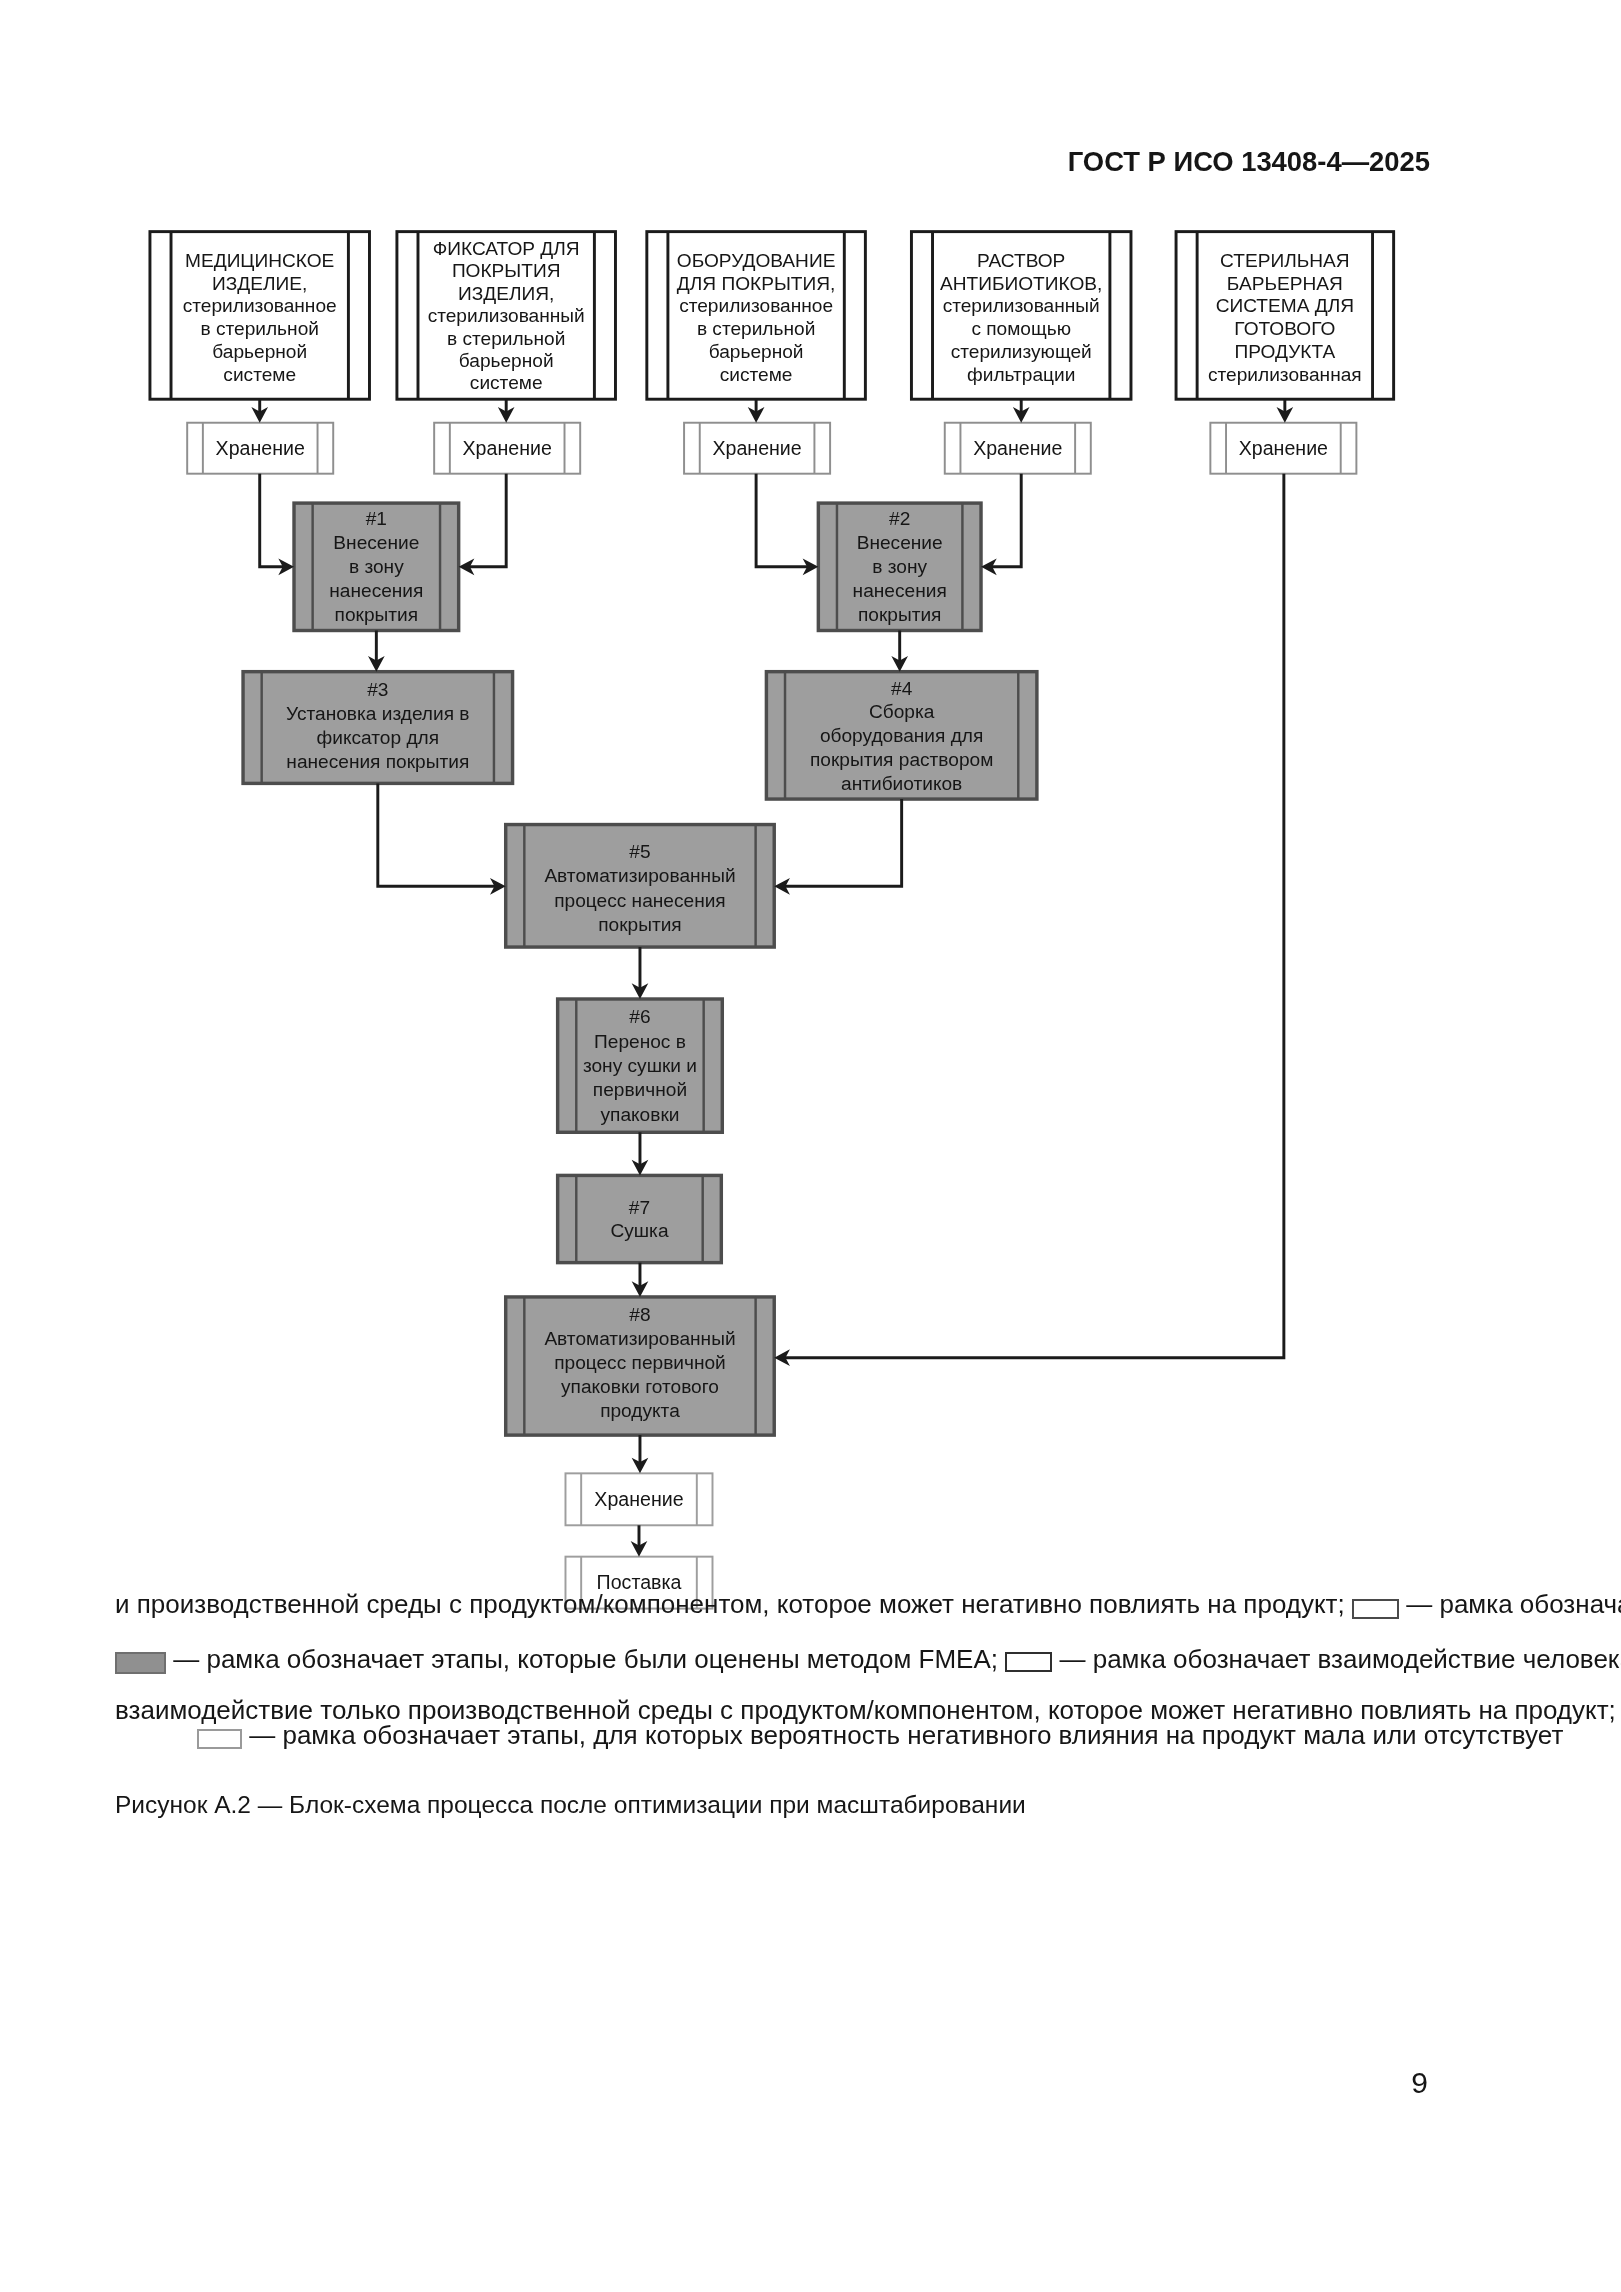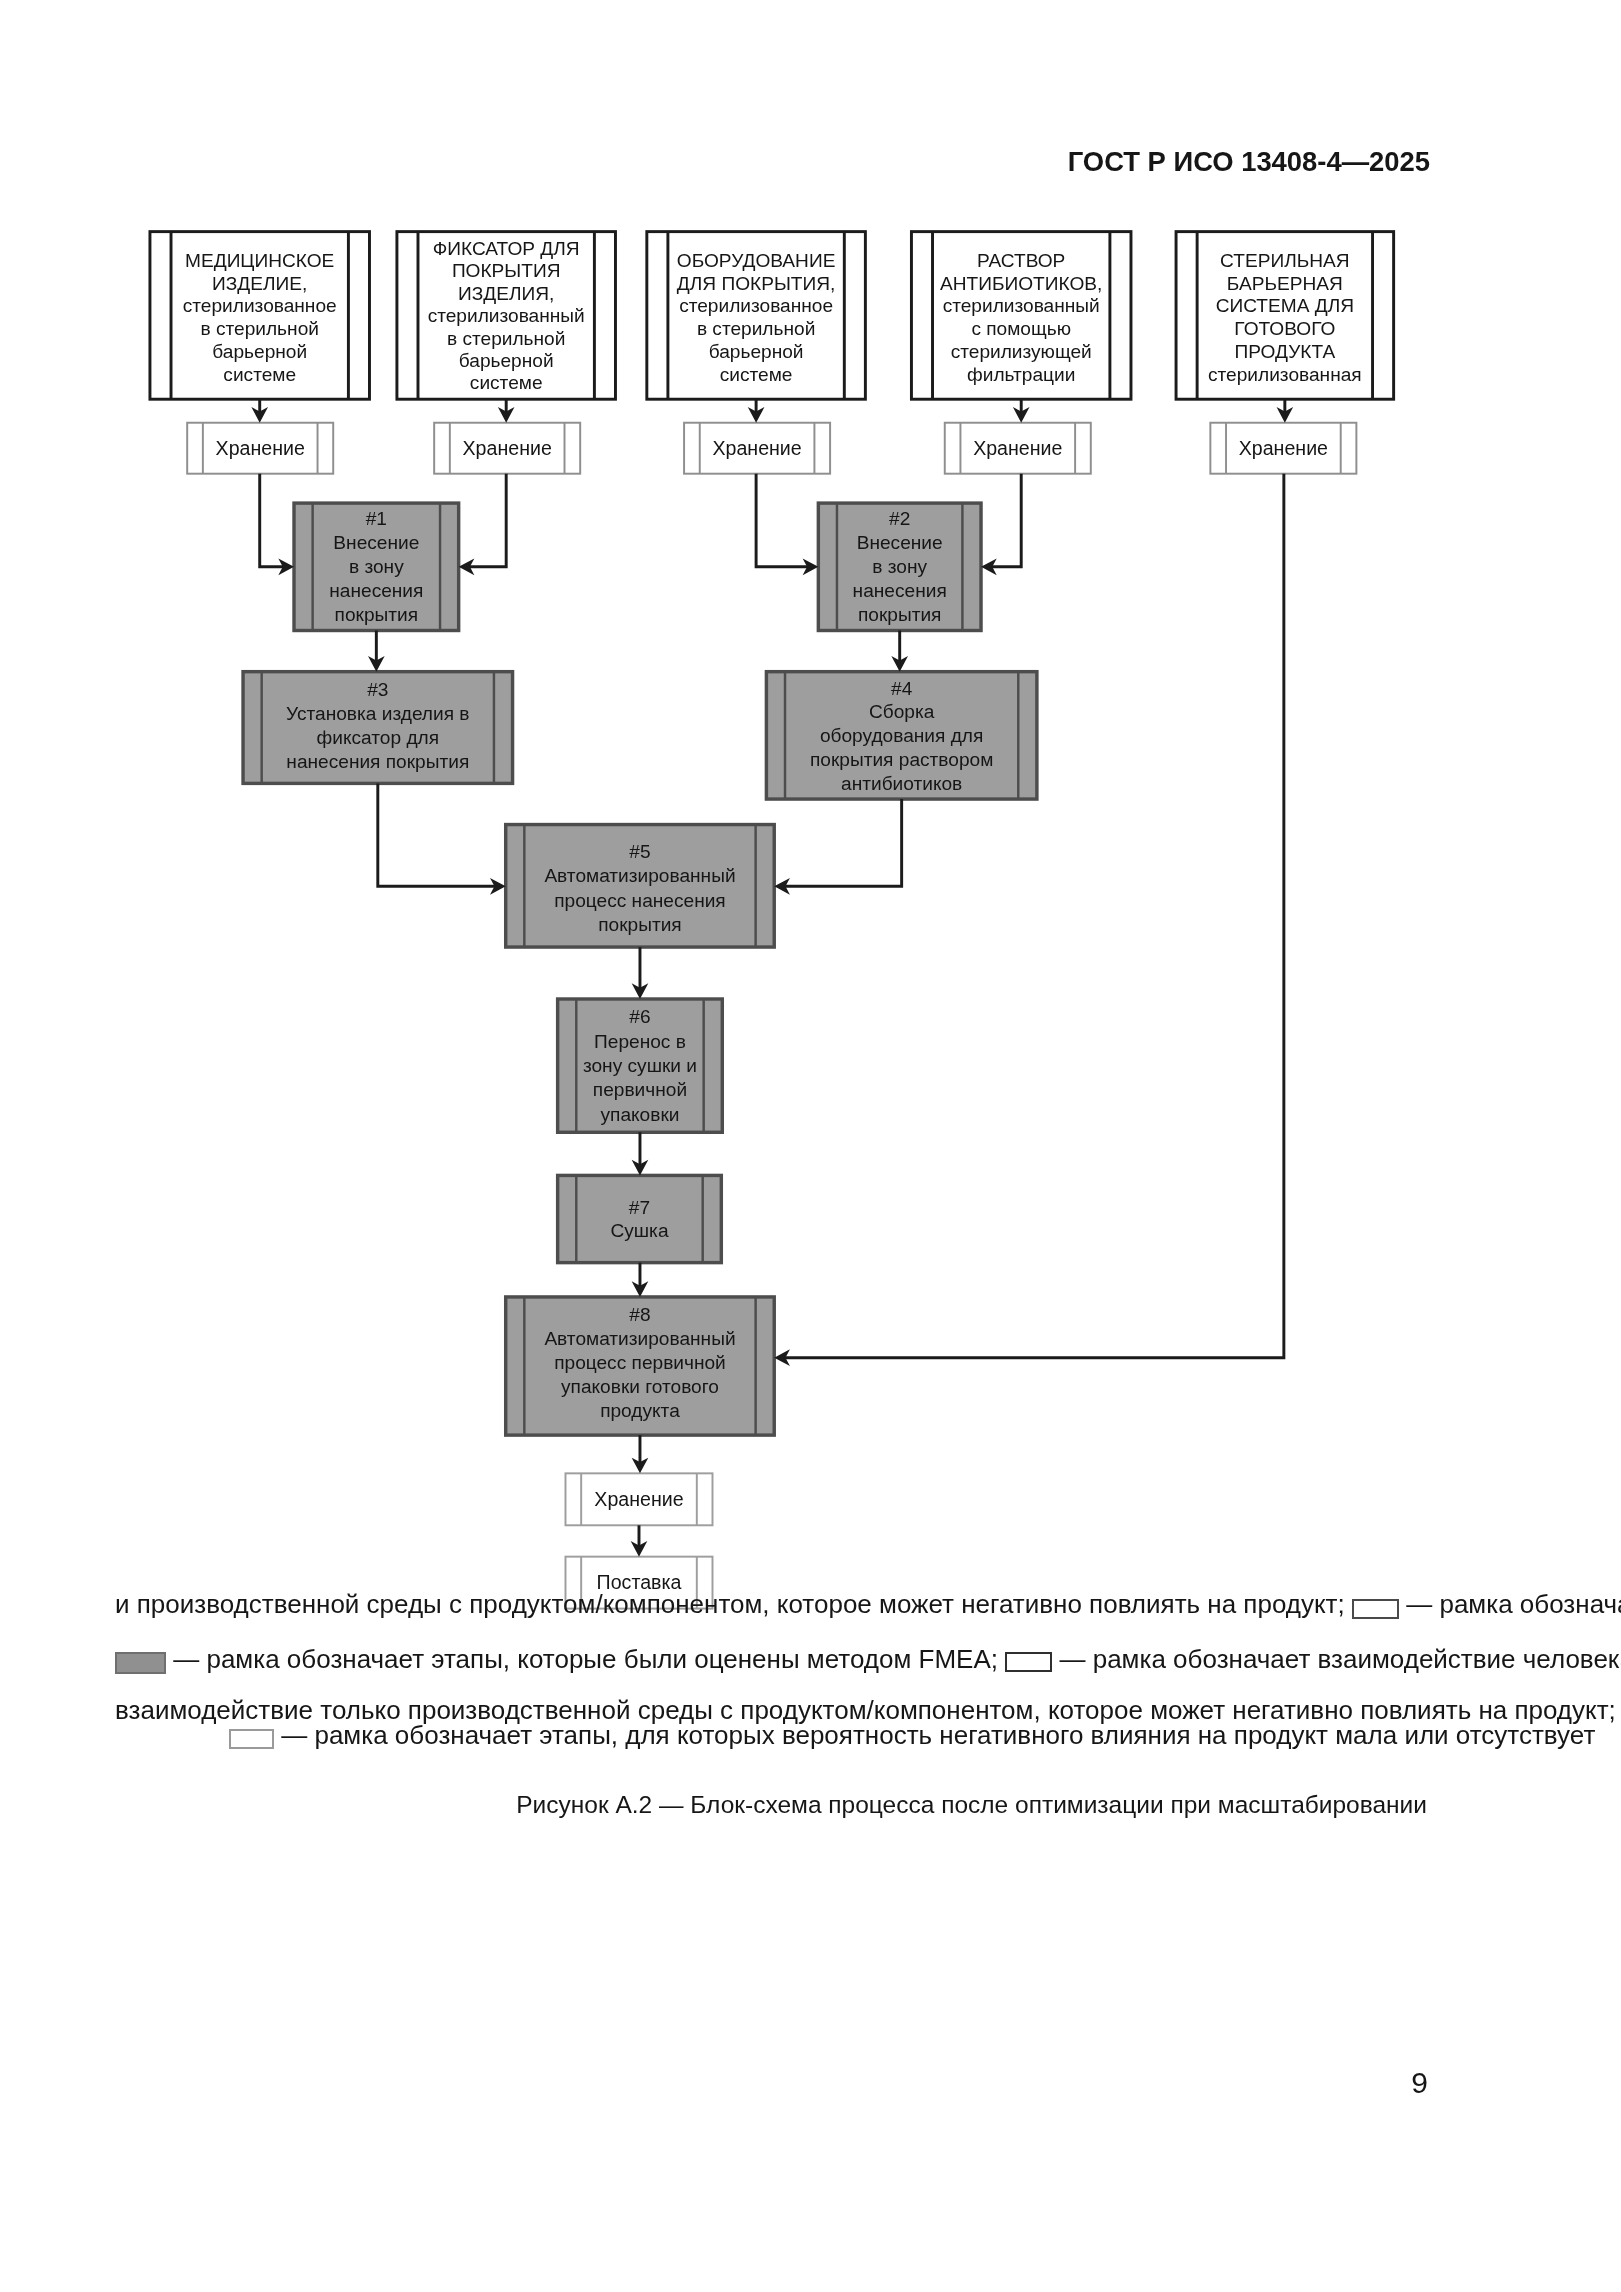--- a/index.html
+++ b/index.html
@@ -177,15 +177,15 @@
     <polyline points="385.5,799 385.5,904 506,904" fill="none" stroke="#1b1b1b" stroke-width="3"></polyline>
     <path d="M516 904 L500 895.5 L504.5 904 L500 912.5 Z" fill="#1b1b1b"></path>
     <polyline points="920,815 920,904 800,904" fill="none" stroke="#1b1b1b" stroke-width="3"></polyline>
     <path d="M790 904 L806 895.5 L801.5 904 L806 912.5 Z" fill="#1b1b1b"></path>
     <polyline points="1310,483 1310,1385 800,1385" fill="none" stroke="#1b1b1b" stroke-width="3"></polyline>
     <path d="M790 1385 L806 1376.5 L801.5 1385 L806 1393.5 Z" fill="#1b1b1b"></path>
   </svg>
 <div class="leg" style="top:1647px;"><span class="sym" style="width:47px;height:17.6px;background:#909090;border:2px solid #6f6f6f;vertical-align:-5.9px;"></span> — рамка обозначает этапы, которые были оценены методом FMEA; <span class="sym" style="width:43px;height:15.7px;background:#fff;border:2.5px solid #2f2f2f;vertical-align:-3.9px;"></span> — рамка обозначает взаимодействие человека</div>
 <div class="leg" style="top:1592px;">и производственной среды с продуктом/компонентом, которое может негативно повлиять на продукт; <span class="sym" style="width:43px;height:15.7px;background:#fff;border:2.5px solid #4a4a4a;vertical-align:-5.9px;"></span> — рамка обозначает</div>
 <div class="leg" style="top:1698px;">взаимодействие только производственной среды с продуктом/компонентом, которое может негативно повлиять на продукт;</div>
-<div class="leg" style="top:1723px;left:197px;width:1166px;margin-left:32px;"><span class="sym" style="width:41px;height:15.7px;background:#fff;border:2px solid #9a9a9a;vertical-align:-4.9px;"></span> — рамка обозначает этапы, для которых вероятность негативного влияния на продукт мала или отсутствует</div>
-<div style="position:absolute;left:115px;width:1312px;top:1791px;font-size:24.5px;text-align:right;">Рисунок А.2 — Блок-схема процесса после оптимизации при масштабировании</div>
+<div class="leg" style="top:1723px;left:197px;width:1166px;"><span class="sym" style="width:41px;height:15.7px;background:#fff;border:2px solid #9a9a9a;vertical-align:-4.9px;"></span> — рамка обозначает этапы, для которых вероятность негативного влияния на продукт мала или отсутствует</div>
+<div style="position:absolute;left:115px;width:1312px;top:1791px;font-size:24.5px;text-align:left;">Рисунок А.2 — Блок-схема процесса после оптимизации при масштабировании</div>
 <div style="position:absolute;top:2066px;right:193px;font-size:30px;">9</div>
 
 </body></html>

